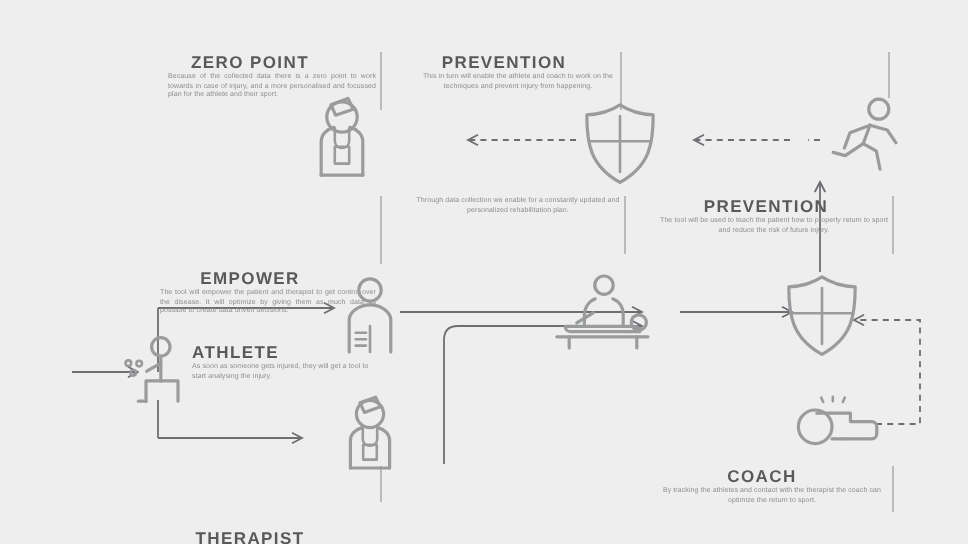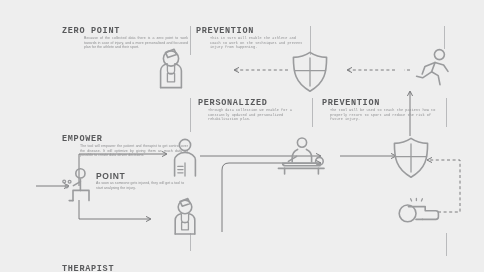--- a/index.html
+++ b/index.html
@@ -21,21 +21,21 @@
     letter-spacing:0.7px;
     color:#58595b;
     line-height:10px;
   }
   .body{
     font-size:3.5px;
     line-height:4.6px;
     color:#8c8d8f;
     letter-spacing:0.05px;
   }
-  .ta-r{text-align:left;font-family:Liberation Mono, monospace;}
+  .ta-r{text-align:center;}
   .ta-l{text-align:left;}
   .ta-j{text-align:justify;}
 
   
   .rule-r{
     position:absolute;
     width:1px;
     background:#b9babc;
   }
 
@@ -161,21 +161,20 @@
   <div class="ico" style="left:168px;top:138px;">
     <svg width="34" height="40" viewBox="0 0 34 40">
       <circle class="stroke" cx="17" cy="7" r="5.6"></circle>
       <path class="stroke" d="M6.6 38 V21.8 c0-3.4 4.4-7.4 10.4-7.4 s10.4 4 10.4 7.4 V38"></path>
       <path class="stroke-thin" d="M17 25 V38"></path>
       <path class="stroke-thin" d="M9.8 28.4 h5.2 M9.8 31.6 h5.2 M9.8 34.8 h5.2"></path>
     </svg>
   </div>
 
   <div class="block" style="left:198px;top:98px;width:112px;">
-    <div class="title ta-r">PERSONALIZED</div>
     <div class="body ta-r" style="padding-left:10px;">Through data collection we enable for a constantly updated and personalized rehabilitation plan.</div>
   </div>
   <div class="rule-r" style="left:312px;top:98px;height:29px;"></div>
 
   <div class="ico" style="left:274px;top:136px;">
     <svg width="56" height="40" viewBox="0 0 56 40">
       <circle class="stroke" cx="28" cy="6.6" r="4.6"></circle>
       <path class="stroke" d="M23.6 13.4 c-3.4 1.4-5.4 4.6-5.4 8.4 V26"></path>
       <path class="stroke" d="M32.4 13.4 c3.4 1.4 5.2 4.4 5.2 8 V26"></path>
       <path class="stroke" d="M22.6 20.4 L14.4 25.4"></path>
@@ -194,21 +193,21 @@
 
   <div class="ico" style="left:390px;top:136px;">
     <svg width="42" height="44" viewBox="0 0 42 44">
       <path class="stroke" d="M21 2.4 C15.6 6 9.4 7.2 4.4 7.4 c0 14.4 1.6 25.4 16.6 33.8 C36 32.8 37.6 21.8 37.6 7.4 C32.6 7.2 26.4 6 21 2.4 Z"></path>
       <path class="stroke-thin" d="M21 8 V36"></path>
       <path class="stroke-thin" d="M5.4 20.6 H36.6"></path>
     </svg>
   </div>
 
   <div class="block" style="left:96px;top:171px;width:92px;">
-    <div class="title ta-l">POINT</div>
+    <div class="title ta-l">ATHLETE</div>
     <div class="body ta-l">As soon as someone gets injured, they will get a tool to start analysing the injury.</div>
   </div>
 
   <div class="ico" style="left:60px;top:168px;">
     <svg width="38" height="36" viewBox="0 0 38 36">
       <circle class="stroke" cx="20.4" cy="5.4" r="4.6"></circle>
       <path class="stroke" d="M20.4 11 V22.4"></path>
       <path class="stroke" d="M20.4 13.6 L13.4 17.6"></path>
       <path class="stroke" d="M20.4 22.4 H13 V32.6"></path>
       <path class="stroke" d="M20.4 22.4 L29 22.4 V32.6"></path>
@@ -229,20 +228,24 @@
     <svg width="42" height="40" viewBox="0 0 42 40">
       <circle class="stroke" cx="21" cy="11" r="6.8"></circle>
       <path class="stroke" d="M16 5.4 L23.8 2.6 L26.2 7.4 L18.2 10.2 Z"></path>
       <path class="stroke" d="M11.2 38 V24.2 c0-3.2 2.8-5.6 5.8-6.4 M30.8 38 V24.2 c0-3.2-2.8-5.6-5.8-6.4"></path>
       <path class="stroke" d="M11.2 38 H30.8"></path>
       <path class="stroke-thin" d="M17.4 18.2 v5.4 c0 2 1.6 3.2 3.6 3.2 s3.6-1.2 3.6-3.2 v-5.4"></path>
       <path class="stroke-thin" d="M17.6 26.4 h6.8 v7.4 h-6.8 z"></path>
     </svg>
   </div>
 
+  <div class="block" style="left:318px;top:233px;width:126px;">
+    <div class="title ta-r">COACH</div>
+    <div class="body ta-r" style="padding-left:10px;">By tracking the athletes and contact with the therapist the coach can optimize the return to sport.</div>
+  </div>
   <div class="rule-r" style="left:446px;top:233px;height:23px;"></div>
 
   <div class="ico" style="left:396px;top:198px;">
     <svg width="48" height="34" viewBox="0 0 48 34">
       <path class="stroke" d="M12.4 8.6 h16.8 v4.2 h10.6 a2.6 2.6 0 0 1 2.6 2.6 v3.4 a2.6 2.6 0 0 1 -2.6 2.6 H26.4"></path>
       <circle class="stroke" cx="11.6" cy="15.4" r="8.4"></circle>
       <path class="stroke" d="M20 21.4 h6.4"></path>
       <path class="stroke-thin" d="M20.4 2.6 V0.4 M25.4 3 L26.4 0.8 M15.6 3 L14.6 0.8"></path>
     </svg>
   </div>

